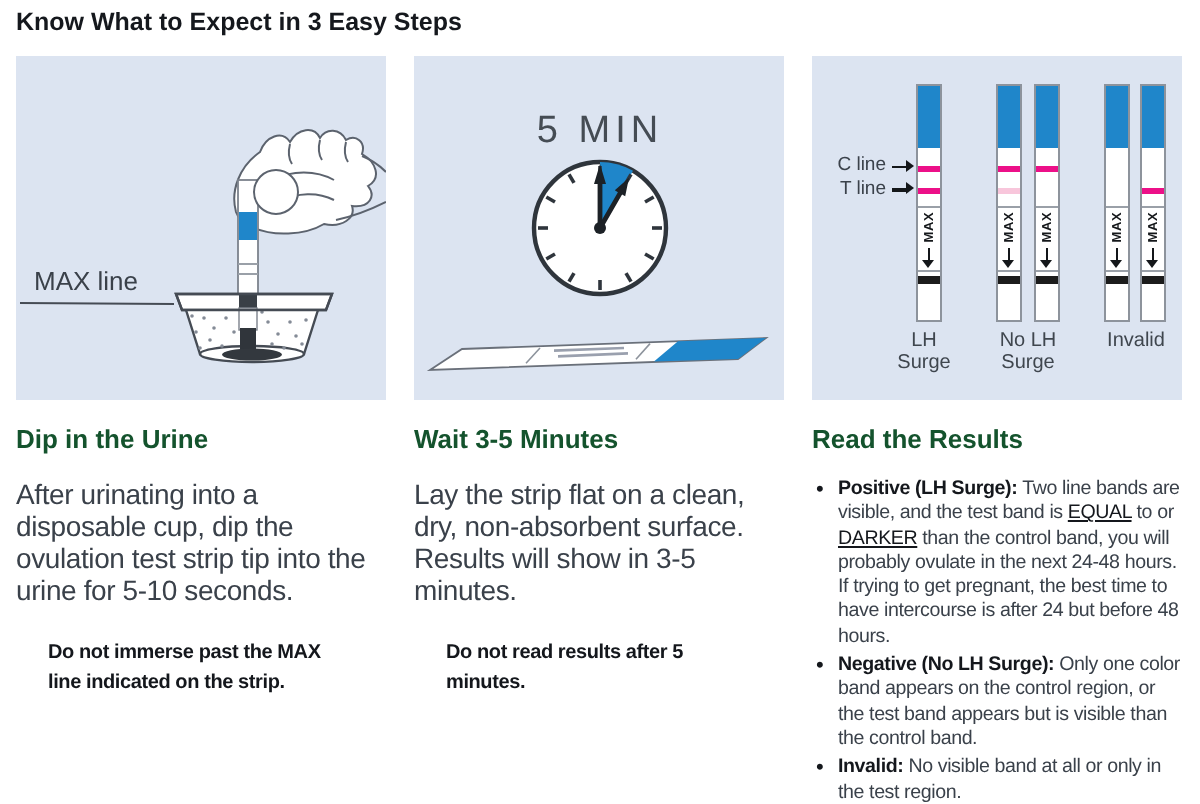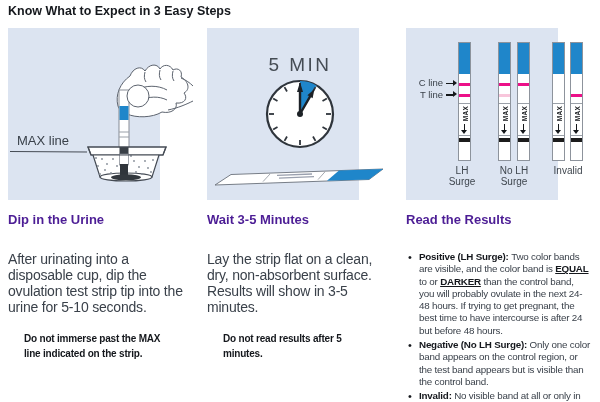--- a/index.html
+++ b/index.html
@@ -1,30 +1,30 @@
 <!DOCTYPE html>
 <html style="--panel-bg: #dce4f1; --strip-blue: #1f86ca; --band-pink: #ec1088; --band-pink-faint: #f8c6db;"><head>
 <meta charset="utf-8">
 <style>
   html,body{margin:0;padding:0;background:#fff;}
   .canvas{position:relative;width:600px;height:402px;background:#fff;overflow:hidden;
           font-family:"Liberation Sans",sans-serif;}
   .page-title{position:absolute;left:8px;top:4px;font-size:12.5px;font-weight:bold;color:#15181d;}
   .col{position:absolute;top:28px;width:185px;}
   .col1{left:8px;} .col2{left:207px;} .col3{left:406px;}
-  .panel{position:relative;width:152px;height:172px;background:var(--panel-bg,#dce4f1);}
-  .step-heading{font-size:13px;font-weight:bold;color:#4c1d95;margin:12px 0 24px 0;}
+  .panel{position:relative;width:185px;height:172px;background:var(--panel-bg,#dce4f1);}
+  .step-heading{font-size:13px;font-weight:bold;color:#14532d;margin:12px 0 12px 0;}
   .step-body{font-size:14px;line-height:16px;letter-spacing:-0.2px;color:#3a414a;margin:0 0 9px 0;}
   .step-warning{font-size:10px;line-height:15px;letter-spacing:-0.2px;color:#14171c;font-weight:bold;margin:16px;}
   .bullets{list-style:none;margin:2px 0 0 0;padding:0;font-size:9.8px;line-height:12.3px;
            letter-spacing:-0.2px;color:#3a414a;}
   .bullets li{position:relative;padding-left:13px;margin-bottom:2px;}
   .bullets li::before{content:"\2022";position:absolute;left:2px;top:-0.5px;color:#14171c;font-size:11px;}
   .seg-b{font-weight:bold;color:#14171c;}
-  .seg-bu{font-weight:bold;text-decoration:underline;color:#14171c;}
+  .seg-bu{font-weight:normal;text-decoration:underline;color:#14171c;}
 
   
   .strips{position:absolute;left:0;top:0;right:0;bottom:0;}
   .strip{position:absolute;top:14px;width:13px;height:119px;background:#fff;
          border:1px solid #8d939c;box-sizing:border-box;}
   .sblue{position:absolute;top:0;left:0;right:0;height:31px;background:var(--strip-blue,#1f86ca);}
   .band{position:absolute;left:0;right:0;height:3px;}
   .band.c{top:40px;} .band.t{top:51px;}
   .band.strong{background:var(--band-pink,#ec1088);}
   .band.faint{background:var(--band-pink-faint,#f8c6db);}
@@ -221,18 +221,18 @@
         <div>No LH</div>
         <div>Surge</div>
       </div>
       <div class="group-label" style="left:132px">
         <div>Invalid</div>
         <div></div>
       </div>
     </div>
     <h2 class="step-heading">Read the Results</h2>
     <ul class="bullets">
-        <li><span class="seg-b">Positive (LH Surge): </span><span>Two color bands are visible, and the color band is </span><span class="seg-bu">EQUAL</span><span> to or </span><span class="seg-bu">DARKER</span><span> than the control band, you will probably ovulate in the next 24-48 hours. If trying to get pregnant, the best time to have intercourse is after 24 but before 48 hours.</span></li>
+        <li><span class="seg-b">Positive (LH Surge): </span><span>Two line bands are visible, and the test band is </span><span class="seg-bu">EQUAL</span><span> to or </span><span class="seg-bu">DARKER</span><span> than the control band, you will probably ovulate in the next 24-48 hours. If trying to get pregnant, the best time to have intercourse is after 24 but before 48 hours.</span></li>
         <li><span class="seg-b">Negative (No LH Surge): </span><span>Only one color band appears on the control region, or the test band appears but is visible than the control band.</span></li>
         <li><span class="seg-b">Invalid: </span><span>No visible band at all or only in the test region.</span></li>
       </ul>
   </section>
 </div>
 
 </body></html>

